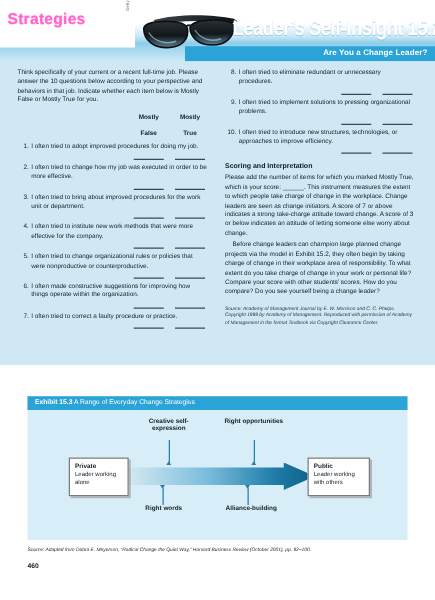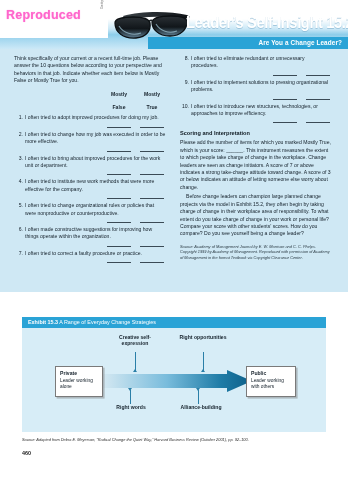--- a/index.html
+++ b/index.html
@@ -351,13 +351,13 @@
     <div class="ebox ebox-public">
       <div class="t">Public</div>
       <div class="d">Leader working with others</div>
     </div>
   </div>
 </div>
 
 <div class="exh-source">Source: Adapted from Debra E. Meyerson, “Radical Change the Quiet Way,” Harvard Business Review (October 2001), pp. 92–100.</div>
 <div class="page-num">460</div>
 
-<div class="watermark">Reproduced</div>
+<div class="watermark">Strategies</div>
 
 </body></html>

